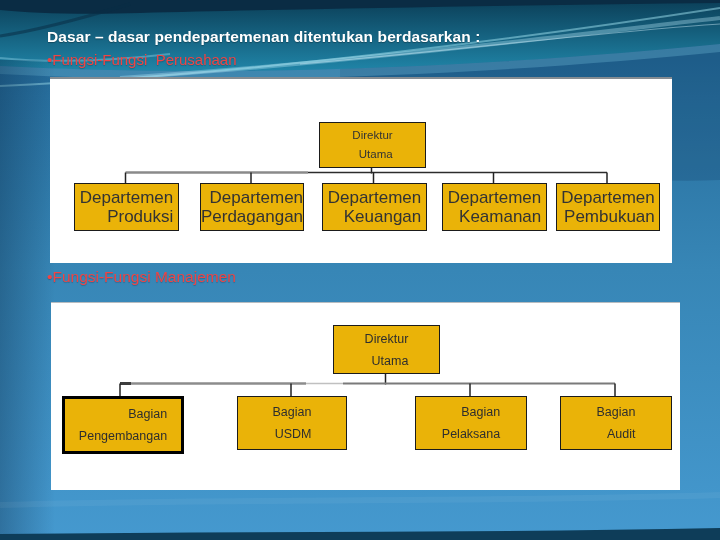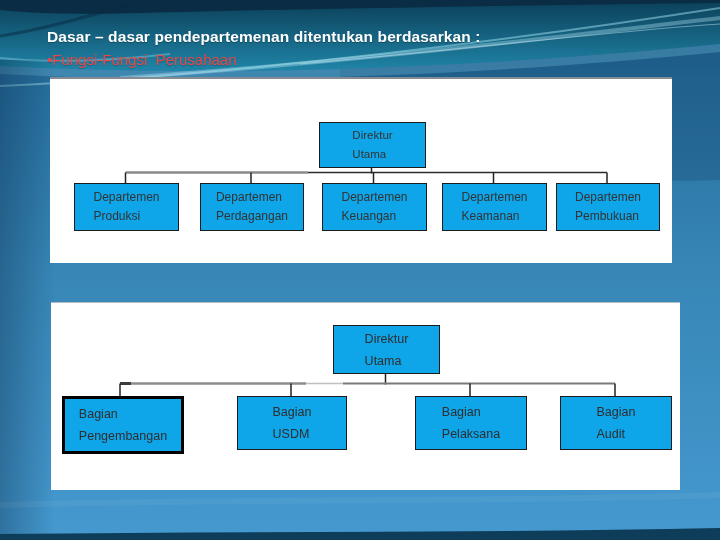--- a/index.html
+++ b/index.html
@@ -17,25 +17,25 @@
     position:absolute;left:47px;color:#ef4444;font-size:15px;font-weight:400;
     text-shadow:0 1px 1px rgba(0,0,0,.2);white-space:pre;
   }
   .bullet-1{top:51px;}
   .bullet-2{top:268px;font-size:15.5px;}
   .panel{position:absolute;background:#fff;}
   .panel-1{left:50px;top:77px;width:622px;height:184px;border-top:2px solid #858c92;}
   .panel-2{left:51px;top:302px;width:629px;height:187px;border-top:1px solid #b7bcc0;}
   .connectors{position:absolute;left:0;top:0;}
   .org-node{
-    position:absolute;background:#0ea5e9;border:1px solid #1b1b1b;
-    display:flex;align-items:center;justify-content:center;text-align:left;
+    position:absolute;background:#eab308;border:1px solid #1b1b1b;
+    display:flex;align-items:center;justify-content:center;text-align:right;
     white-space:pre-line;color:#333;
   }
-  .c1 .org-node{font-size:12px;line-height:19px;}
+  .c1 .org-node{font-size:17px;line-height:19px;}
   .c1 .org-root{font-size:11.5px;}
   .c2 .org-node{font-size:12.5px;line-height:22px;color:#2e2e2e;}
   .c2 .org-node.thick{border:3px solid #000;}
   
   .c1 .org-root{left:269px;top:43px;width:105px;height:44px;}
   .c1 .n0{left:24px; top:104px;width:103px;height:46px;}
   .c1 .n1{left:150px;top:104px;width:102px;height:46px;}
   .c1 .n2{left:272px;top:104px;width:103px;height:46px;}
   .c1 .n3{left:392px;top:104px;width:103px;height:46px;}
   .c1 .n4{left:506px;top:104px;width:102px;height:46px;}
@@ -104,20 +104,21 @@
     <div class="org-node n1">Departemen
 Perdagangan</div>
     <div class="org-node n2">Departemen
 Keuangan</div>
     <div class="org-node n3">Departemen
 Keamanan</div>
     <div class="org-node n4">Departemen
 Pembukuan</div>
   </div>
 
+  <div class="slide-bullet bullet-2">•Fungsi-Fungsi Manajemen</div>
 
   <div class="panel panel-2 c2">
     <svg class="connectors" width="629" height="187" viewBox="0 0 629 187" aria-hidden="true">
       <line x1="334.5" y1="69" x2="334.5" y2="81.5" stroke="#222" stroke-width="1.5"></line>
       <line x1="69" y1="80.5" x2="80" y2="80.5" stroke="#3d3d3d" stroke-width="3"></line>
       <line x1="80" y1="80.5" x2="255" y2="80.5" stroke="#8c8c8c" stroke-width="2.5"></line>
       <line x1="255" y1="80.5" x2="292" y2="80.5" stroke="#c0c0c0" stroke-width="1.5"></line>
       <line x1="292" y1="80.5" x2="564" y2="80.5" stroke="#7a7a7a" stroke-width="2"></line>
       <line x1="69" y1="80.5" x2="69" y2="94" stroke="#222" stroke-width="1.5"></line>
       <line x1="240" y1="80.5" x2="240" y2="94" stroke="#222" stroke-width="1.5"></line>

